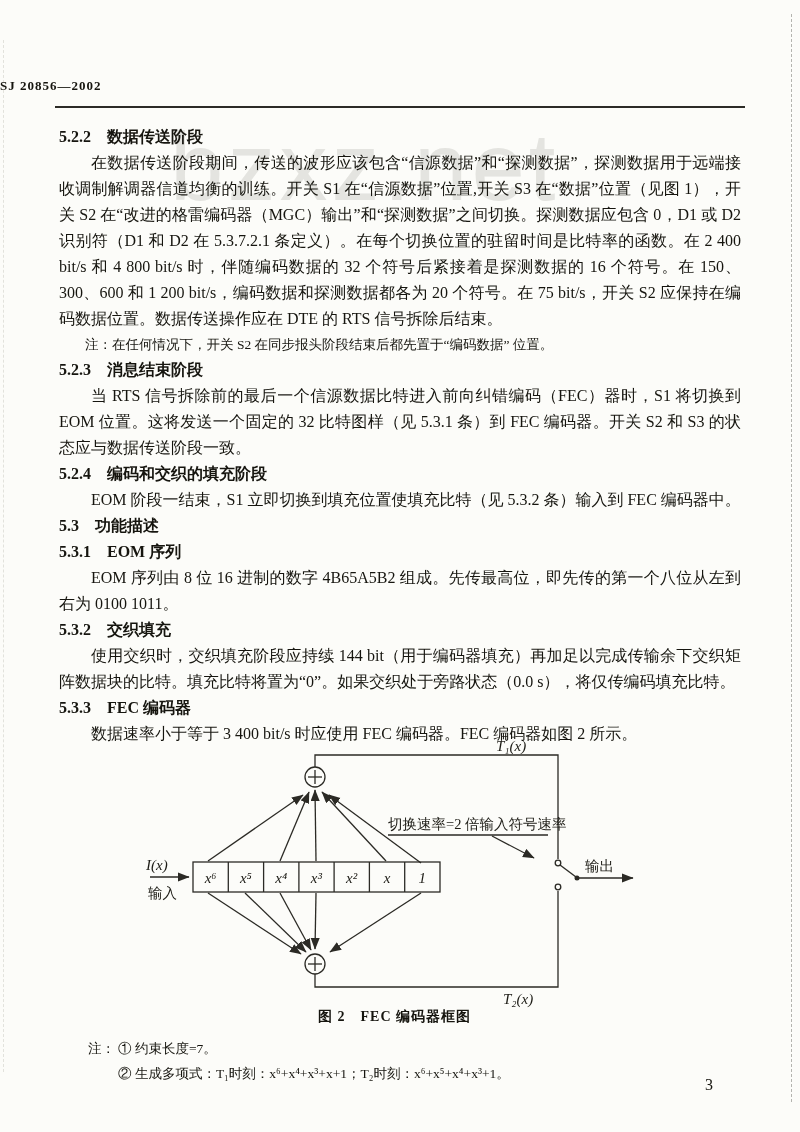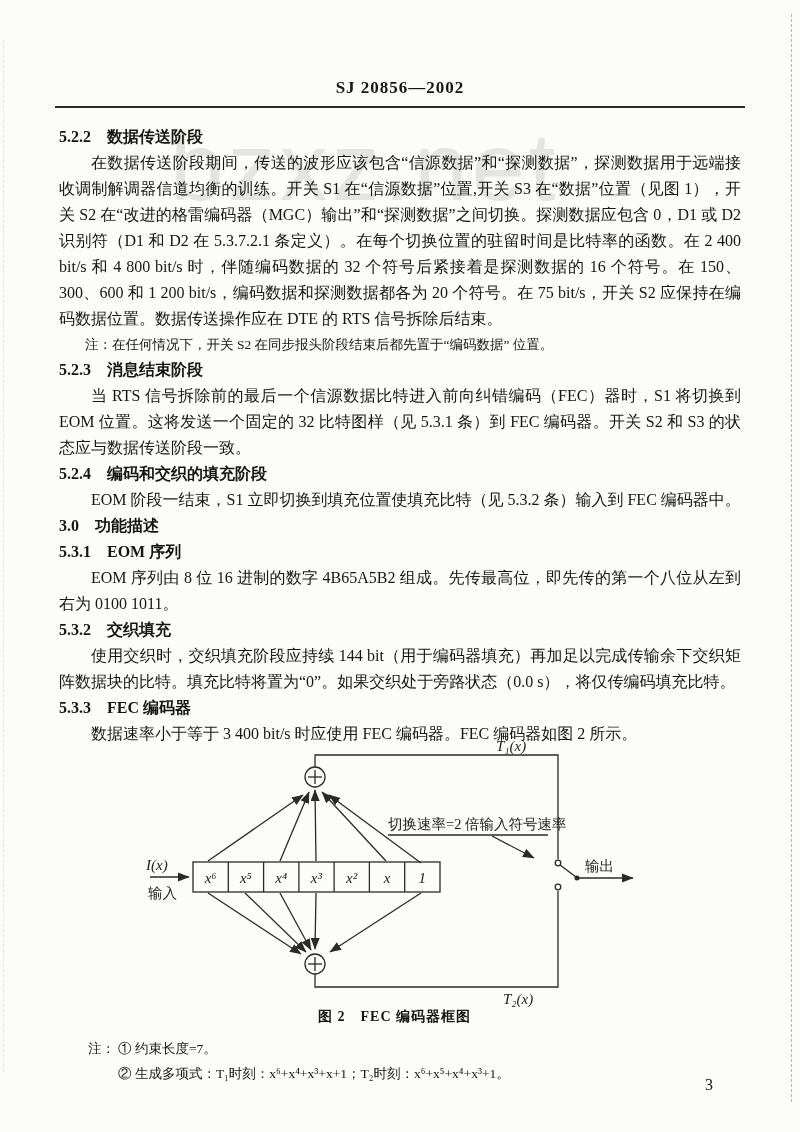--- a/index.html
+++ b/index.html
@@ -16,22 +16,22 @@
     position:absolute;top:40px;bottom:60px;left:3px;width:0;
     border-left:1px dashed #c9c9c1;opacity:.5;
   }
   .watermark{
     position:absolute;left:170px;top:112px;z-index:0;
     font-family:"Liberation Sans",sans-serif;font-weight:normal;
     font-size:96px;letter-spacing:4px;color:rgba(173,173,165,0.30);
     user-select:none;
   }
   .doc-number{
-    position:absolute;top:78px;left:0;width:100%;text-align:center;
-    font-size:17px;font-weight:bold;letter-spacing:1px;z-index:2;
+    position:absolute;top:78px;left:0;width:100%;text-align:left;
+    font-size:13px;font-weight:bold;letter-spacing:1px;z-index:2;
   }
   .header-rule{
     position:absolute;top:106px;left:55px;width:690px;height:2.4px;
     background:#2c2b27;z-index:2;
   }
   .content{
     position:absolute;left:59px;top:124px;width:682px;z-index:1;
     font-size:16px;line-height:26px;text-align:justify;
   }
   .content h4{font-size:16px;font-weight:bold;margin:0;line-height:26px;}
@@ -76,21 +76,21 @@
     <h4>5.2.2　数据传送阶段</h4>
     <p>在数据传送阶段期间，传送的波形应该包含“信源数据”和“探测数据”，探测数据用于远端接收调制解调器信道均衡的训练。开关 S1 在“信源数据”位置,开关 S3 在“数据”位置（见图 1），开关 S2 在“改进的格雷编码器（MGC）输出”和“探测数据”之间切换。探测数据应包含 0，D1 或 D2 识别符（D1 和 D2 在 5.3.7.2.1 条定义）。在每个切换位置的驻留时间是比特率的函数。在 2 400 bit/s 和 4 800 bit/s 时，伴随编码数据的 32 个符号后紧接着是探测数据的 16 个符号。在 150、300、600 和 1 200 bit/s，编码数据和探测数据都各为 20 个符号。在 75 bit/s，开关 S2 应保持在编码数据位置。数据传送操作应在 DTE 的 RTS 信号拆除后结束。</p>
     <div class="note">注：在任何情况下，开关 S2 在同步报头阶段结束后都先置于“编码数据” 位置。</div>
 
     <h4>5.2.3　消息结束阶段</h4>
     <p>当 RTS 信号拆除前的最后一个信源数据比特进入前向纠错编码（FEC）器时，S1 将切换到 EOM 位置。这将发送一个固定的 32 比特图样（见 5.3.1 条）到 FEC 编码器。开关 S2 和 S3 的状态应与数据传送阶段一致。</p>
 
     <h4>5.2.4　编码和交织的填充阶段</h4>
     <p>EOM 阶段一结束，S1 立即切换到填充位置使填充比特（见 5.3.2 条）输入到 FEC 编码器中。</p>
 
-    <h4>3.0　功能描述</h4>
+    <h4>5.3　功能描述</h4>
 
     <h4>5.3.1　EOM 序列</h4>
     <p>EOM 序列由 8 位 16 进制的数字 4B65A5B2 组成。先传最高位，即先传的第一个八位从左到右为 0100 1011。</p>
 
     <h4>5.3.2　交织填充</h4>
     <p>使用交织时，交织填充阶段应持续 144 bit（用于编码器填充）再加足以完成传输余下交织矩阵数据块的比特。填充比特将置为“0”。如果交织处于旁路状态（0.0 s），将仅传编码填充比特。</p>
 
     <h4>5.3.3　FEC 编码器</h4>
     <p>数据速率小于等于 3 400 bit/s 时应使用 FEC 编码器。FEC 编码器如图 2 所示。</p>
   </div>

